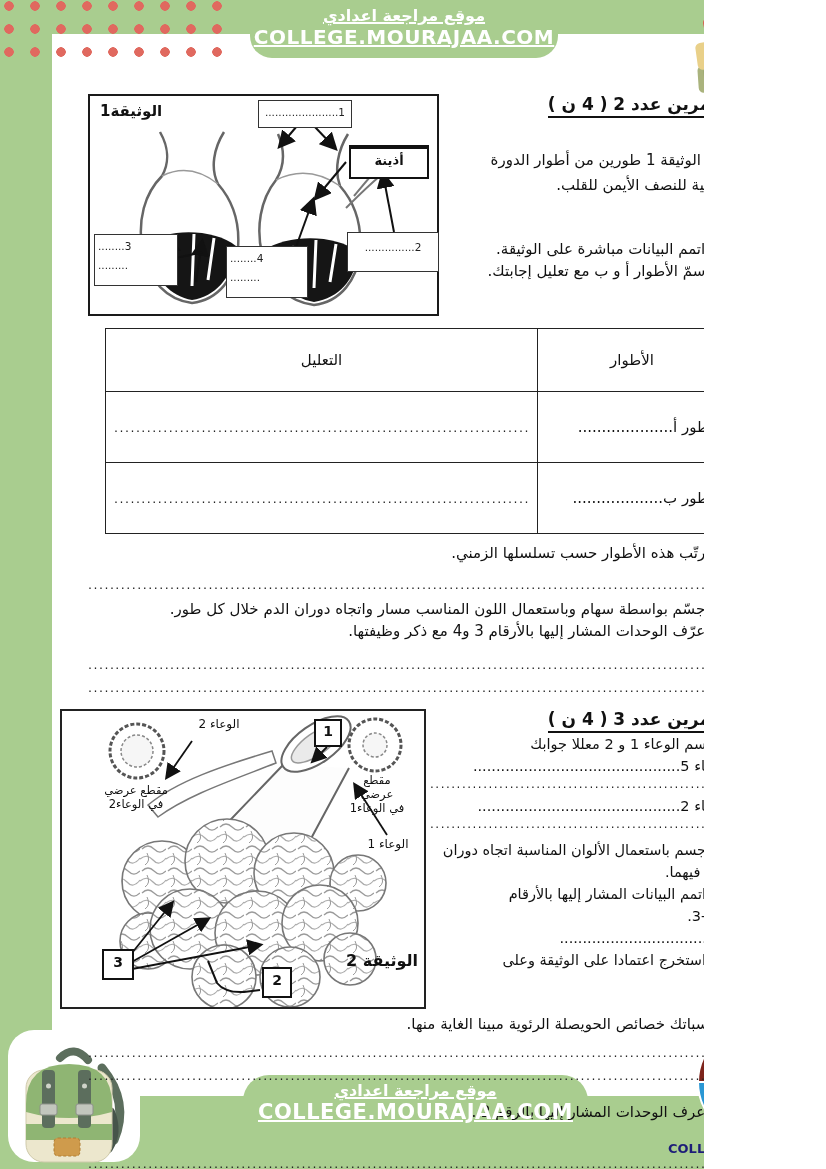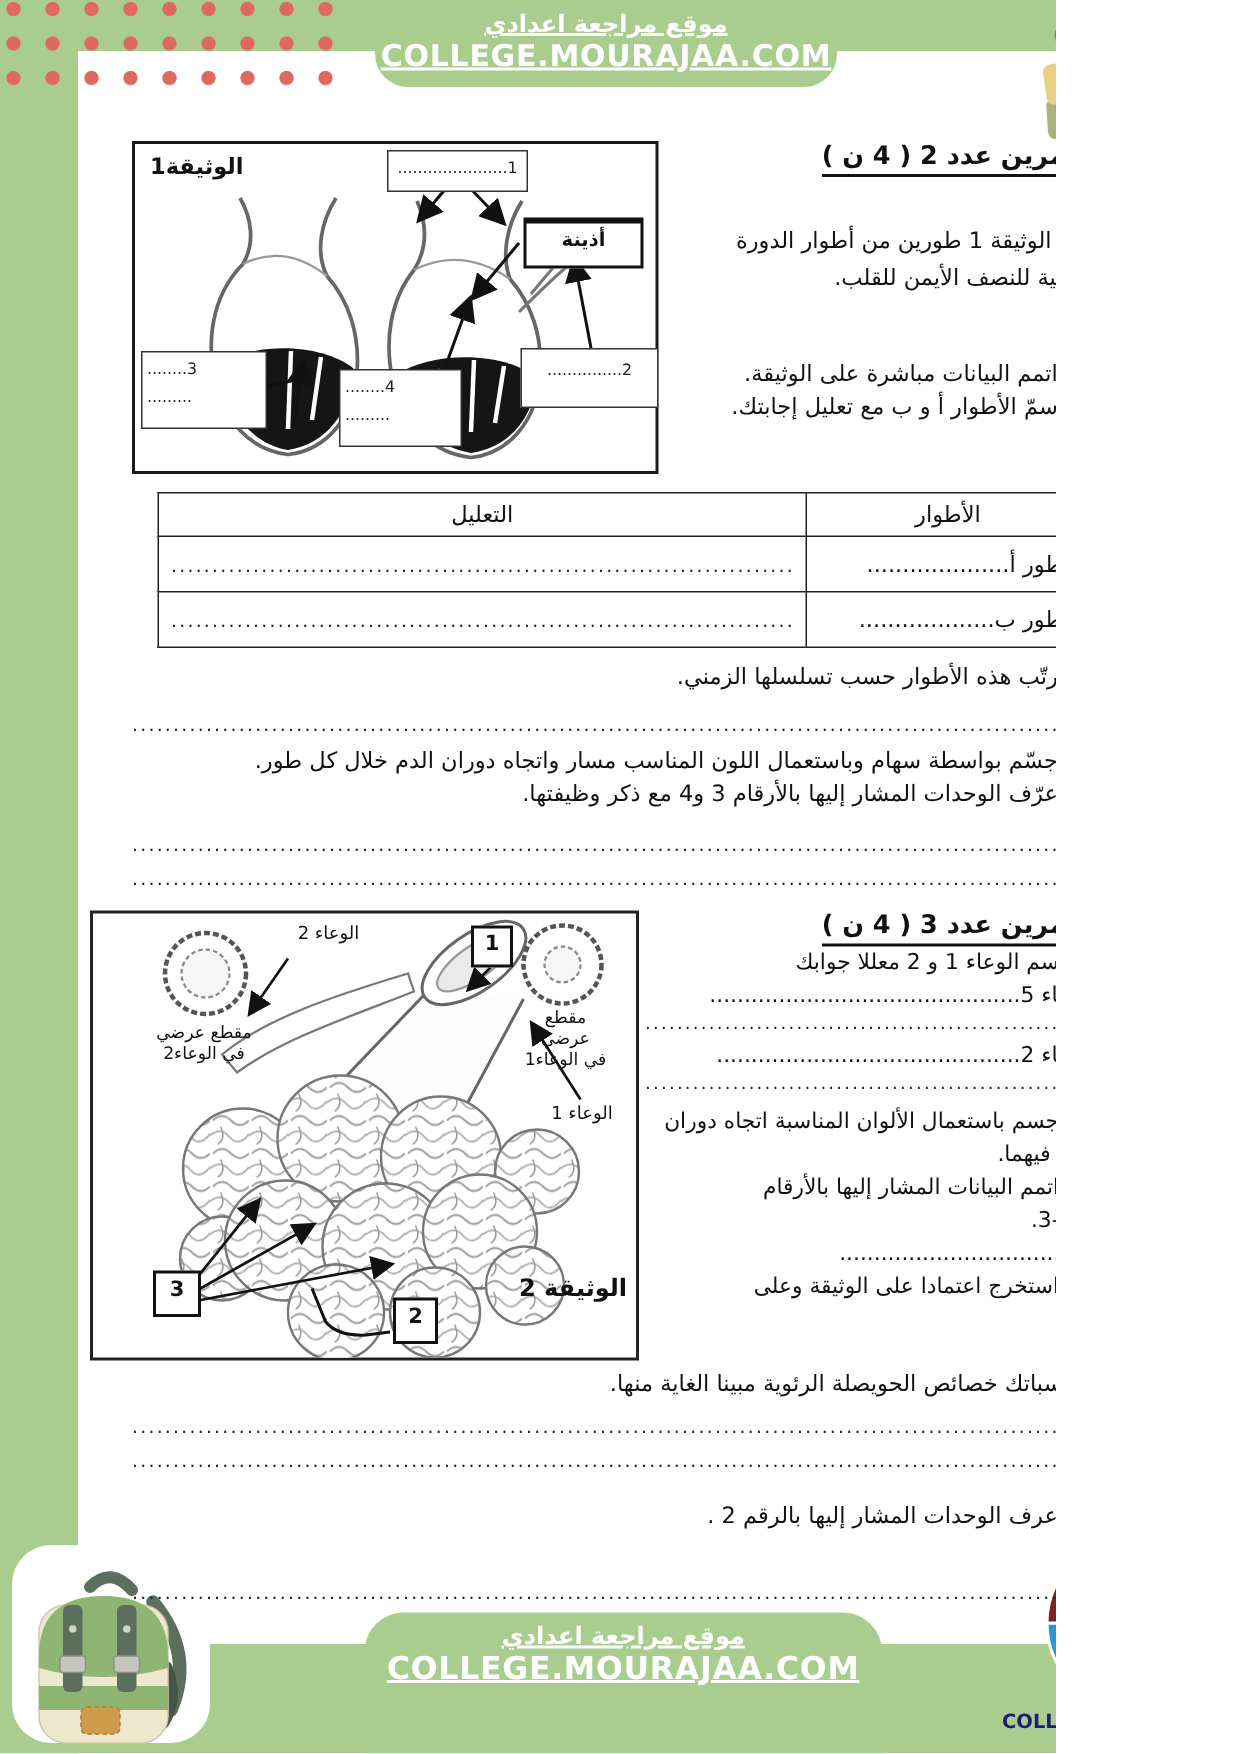--- a/index.html
+++ b/index.html
@@ -39,21 +39,21 @@
   .ex2-col .qs{margin-top:40px;line-height:1.55;}
   .doc1-box{position:relative;width:347px;height:218px;border:2px solid #1a1a1a;background:#fff;
             direction:ltr;margin-right:16px;flex:none;}
   .doc1-name{position:absolute;left:10px;top:6px;font-weight:bold;font-size:15px;direction:rtl;}
   .callout{position:absolute;border:1.5px solid #333;background:#fff;direction:ltr;
            font-size:10.5px;line-height:1.8;overflow:hidden;white-space:nowrap;padding:2px 3px;color:#222;}
   .atr-box{position:absolute;border:2px solid #111;border-top-width:4px;background:#fff;
            font-size:13px;font-weight:bold;text-align:center;direction:rtl;padding-top:4px;}
   
   .ph-table{border-collapse:collapse;width:622px;margin:12px 3px 0 auto;table-layout:fixed;}
-  .ph-table th,.ph-table td{border:1.5px solid #222;padding:2px 8px;font-weight:normal;}
+  .ph-table th,.ph-table td{border:1.5px solid #222;padding:19px 8px;font-weight:normal;}
   .ph-table th{height:24px;font-size:15px;text-align:center;}
   .ph-table td{height:32px;font-size:15px;}
   .cell-phase{width:172px;overflow:hidden;white-space:nowrap;}
   .cell-exp .rule{height:15px;}
   .after-table{margin-top:8px;}
   
   .ex3-row{margin-top:12px;}
   .ex3-col{width:300px;font-size:14.5px;}
   .ex3-col .ln{line-height:22px;white-space:nowrap;overflow:hidden;}
   .ex3-col .wrap{line-height:22px;}

